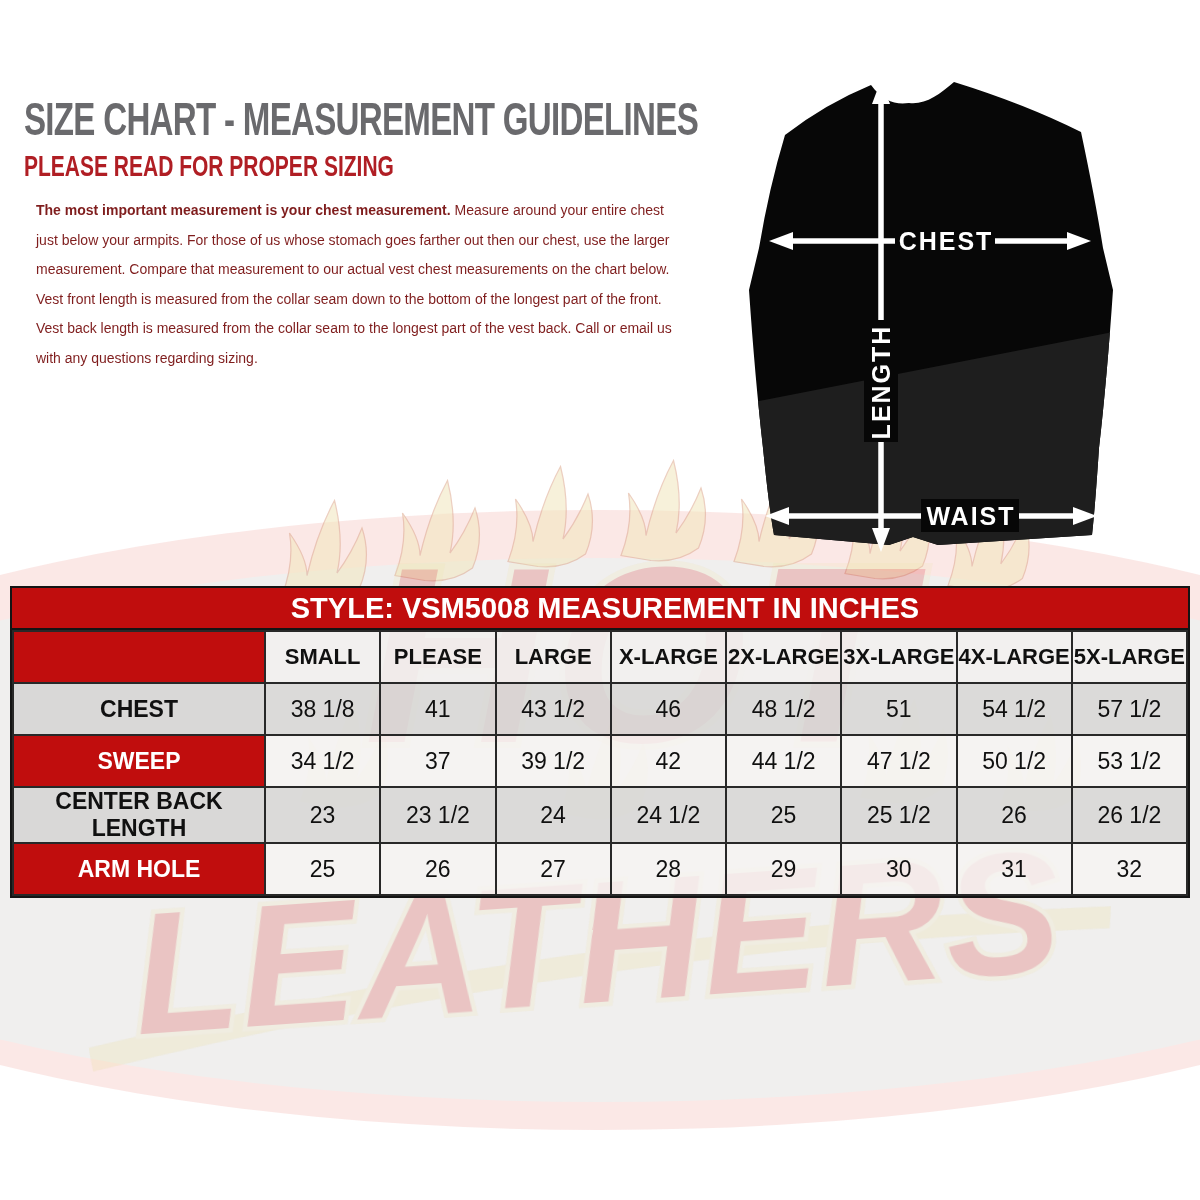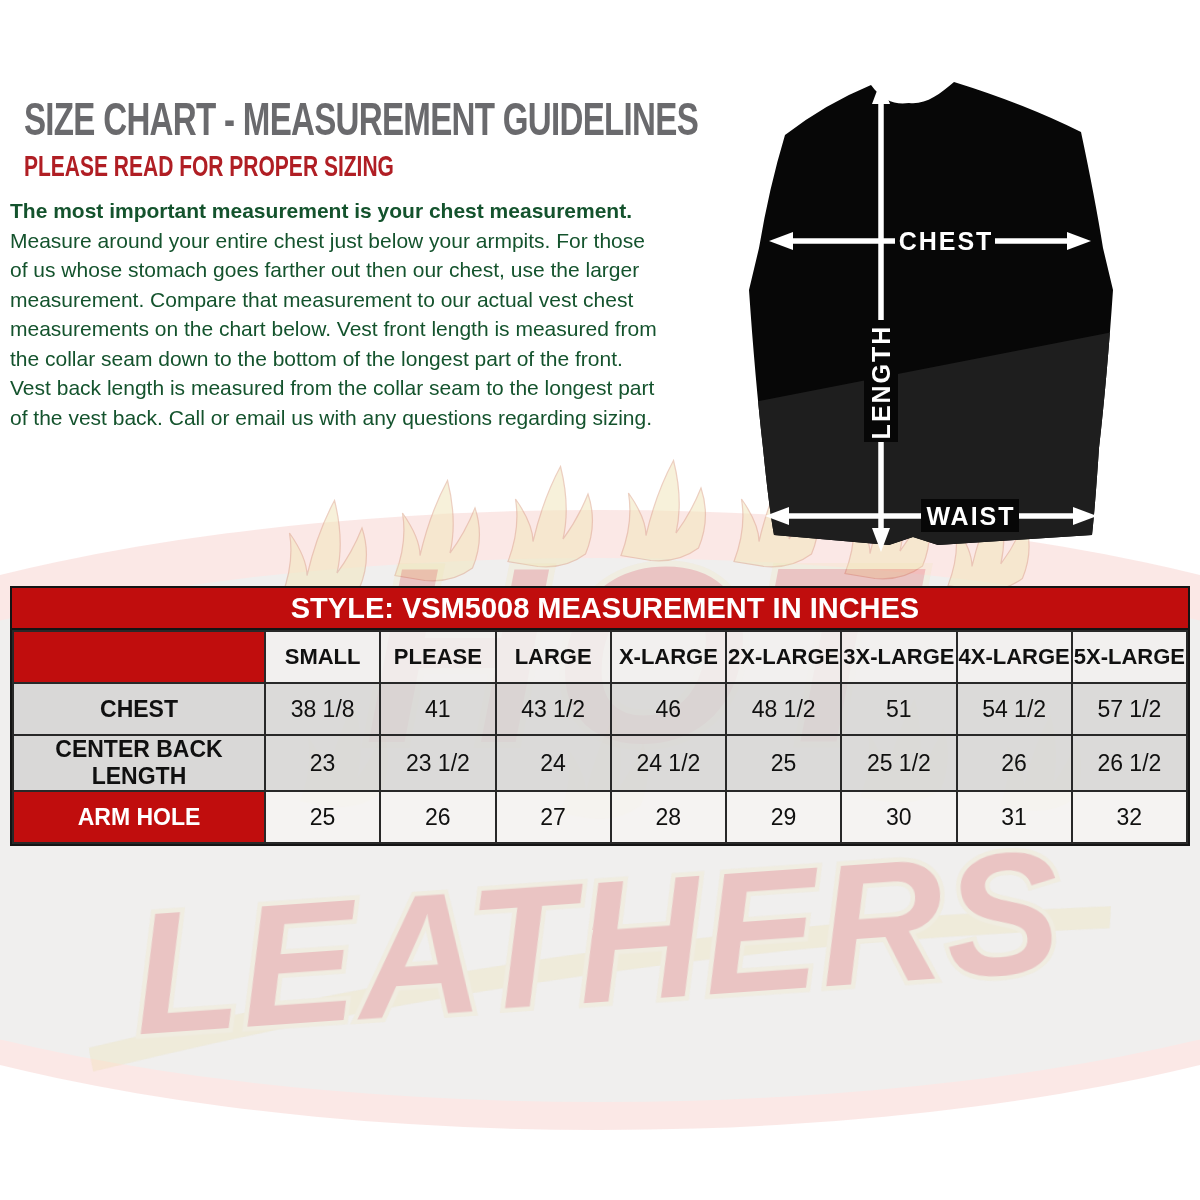--- a/index.html
+++ b/index.html
@@ -5,22 +5,22 @@
   html,body{margin:0;padding:0;background:#fff;}
   .page{position:relative;width:1200px;height:1200px;background:#ffffff;overflow:hidden;
         font-family:"Liberation Sans",sans-serif;}
 
   
   .headline{position:absolute;left:24px;top:92px;font-size:46px;font-weight:bold;
             color:#6a6a6d;letter-spacing:-1px;white-space:nowrap;
             transform:scaleX(.72);transform-origin:0 0;}
   .subhead{position:absolute;left:24px;top:149px;font-size:30px;font-weight:bold;
            color:#b01e24;white-space:nowrap;transform:scaleX(.7);transform-origin:0 0;}
-  .intro{position:absolute;left:10px;top:196px;width:648px;font-size:21px;
-         line-height:29.5px;color:#14532d;}
+  .intro{position:absolute;left:36px;top:196px;width:648px;font-size:14px;
+         line-height:29.5px;color:#7f1d1d;}
   .intro b{font-weight:bold;}
 
   
   .watermark{position:absolute;left:0;top:420px;}
   .vest{position:absolute;left:733px;top:68px;}
 
   
   .tablewrap{position:absolute;left:10px;top:586px;width:1180px;border:2px solid #141414;
              box-sizing:border-box;}
   .tabletitle{height:40px;background:#c00d0d;color:#ffffff;font-weight:bold;font-size:29px;
@@ -138,20 +138,31 @@
         <td class="lab g">CHEST</td>
         <td class="val">38 1/8</td>
         <td class="val">41</td>
         <td class="val">43 1/2</td>
         <td class="val">46</td>
         <td class="val">48 1/2</td>
         <td class="val">51</td>
         <td class="val">54 1/2</td>
         <td class="val">57 1/2</td>
       </tr>
+      <tr class="rw">
+        <td class="lab r">SWEEP</td>
+        <td class="val">34 1/2</td>
+        <td class="val">37</td>
+        <td class="val">39 1/2</td>
+        <td class="val">42</td>
+        <td class="val">44 1/2</td>
+        <td class="val">47 1/2</td>
+        <td class="val">50 1/2</td>
+        <td class="val">53 1/2</td>
+      </tr>
       <tr class="rg">
         <td class="lab g">CENTER BACK LENGTH</td>
         <td class="val">23</td>
         <td class="val">23 1/2</td>
         <td class="val">24</td>
         <td class="val">24 1/2</td>
         <td class="val">25</td>
         <td class="val">25 1/2</td>
         <td class="val">26</td>
         <td class="val">26 1/2</td>

